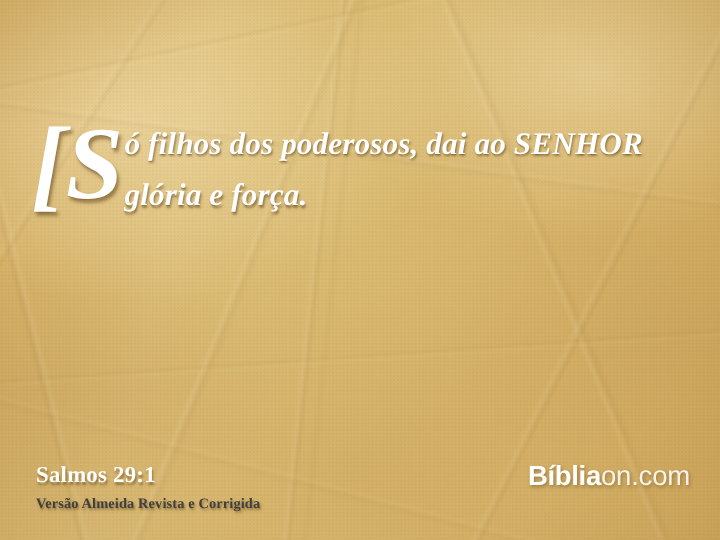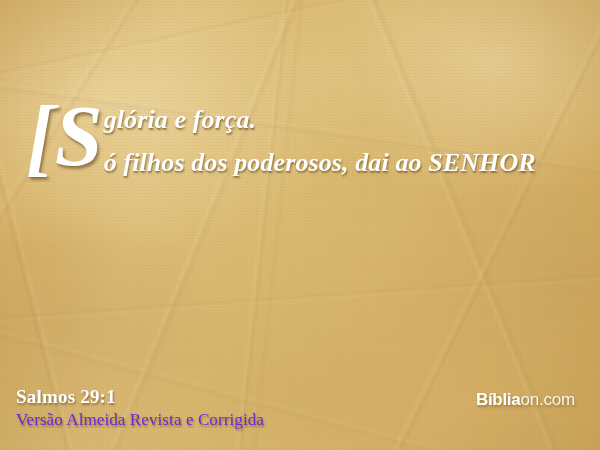--- a/index.html
+++ b/index.html
@@ -106,49 +106,49 @@
     text-shadow:
       2px 3px 3px rgba(92,66,24,.55),
       0 1px 0 rgba(120,90,38,.28);
   }
 
   .line-1 { position: relative; }
 
   
   #footer {
     position: absolute;
-    left: 16px;
+    left: 30px;
     bottom: 20px;
   }
 
   #reference {
     color: #ffffff;
     font-weight: 700;
     font-size: 19px;
     line-height: 24px;
     letter-spacing: .2px;
     text-shadow: 1px 2px 2px rgba(92,66,24,.55);
   }
 
   #translation {
-    color: #6d28d9;
-    font-weight: 400;
-    font-size: 17px;
+    color: #404040;
+    font-weight: 700;
+    font-size: 12px;
     line-height: 21px;
     letter-spacing: .1px;
     text-shadow: 1px 2px 2px rgba(92,66,24,.55);
   }
 
   
   #logo {
     position: absolute;
     right: 25px;
     bottom: 42px;
     font-family: "Liberation Sans", "DejaVu Sans", sans-serif;
-    font-size: 17px;
+    font-size: 23px;
     line-height: 1;
     white-space: nowrap;
     text-shadow: 1px 2px 3px rgba(92,66,24,.45);
   }
 
   #logo .logo-strong {
     color: #ffffff;
     font-weight: 700;
     letter-spacing: -0.3px;
   }
@@ -165,22 +165,22 @@
 <div id="card">
 
   <div class="tex tex-base"></div>
   <div class="tex tex-creases"></div>
   <div class="tex tex-creases2"></div>
   <div class="tex tex-grain"></div>
   <div class="tex tex-vignette"></div>
 
   <div id="verse">
     <div class="verse-line line-1"><span class="dropcap">[S</span></div>
+    <div class="verse-line">ó filhos dos poderosos, dai ao SENHOR</div>
     <div class="verse-line">glória e força.</div>
-    <div class="verse-line">ó filhos dos poderosos, dai ao SENHOR</div>
   </div>
 
   <div id="footer">
     <div id="reference">Salmos 29:1</div>
     <div id="translation">Versão Almeida Revista e Corrigida</div>
   </div>
 
   <div id="logo"><span class="logo-strong">Bíblia</span><span class="logo-light">on.com</span></div>
 
 </div>

